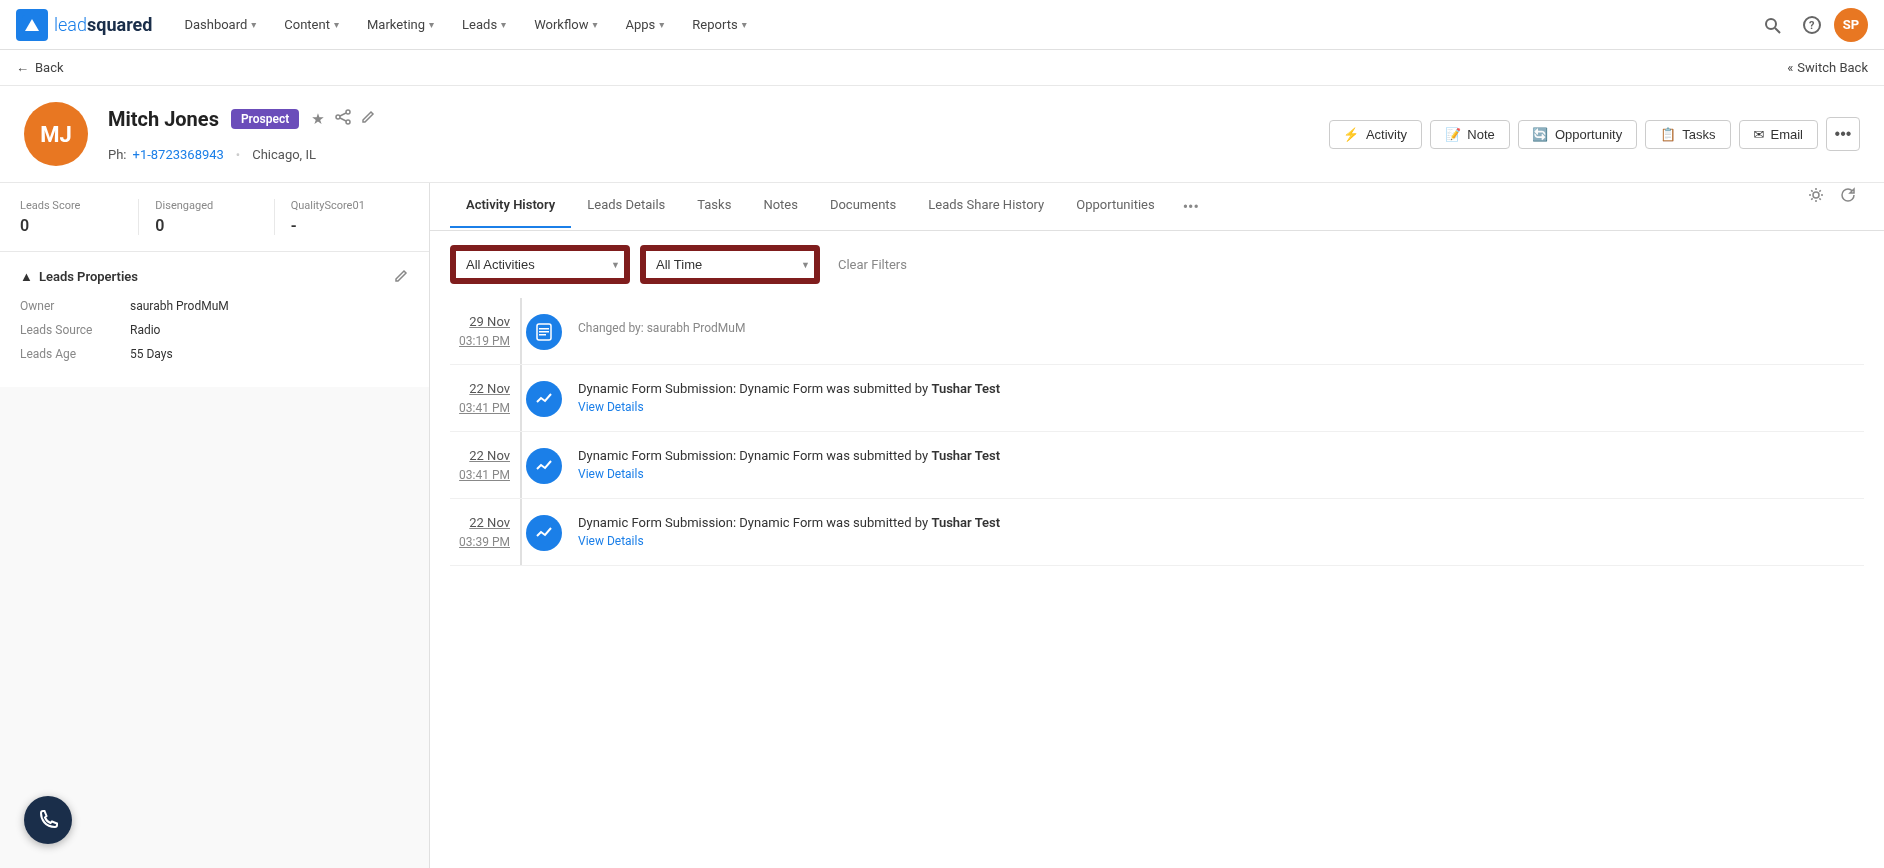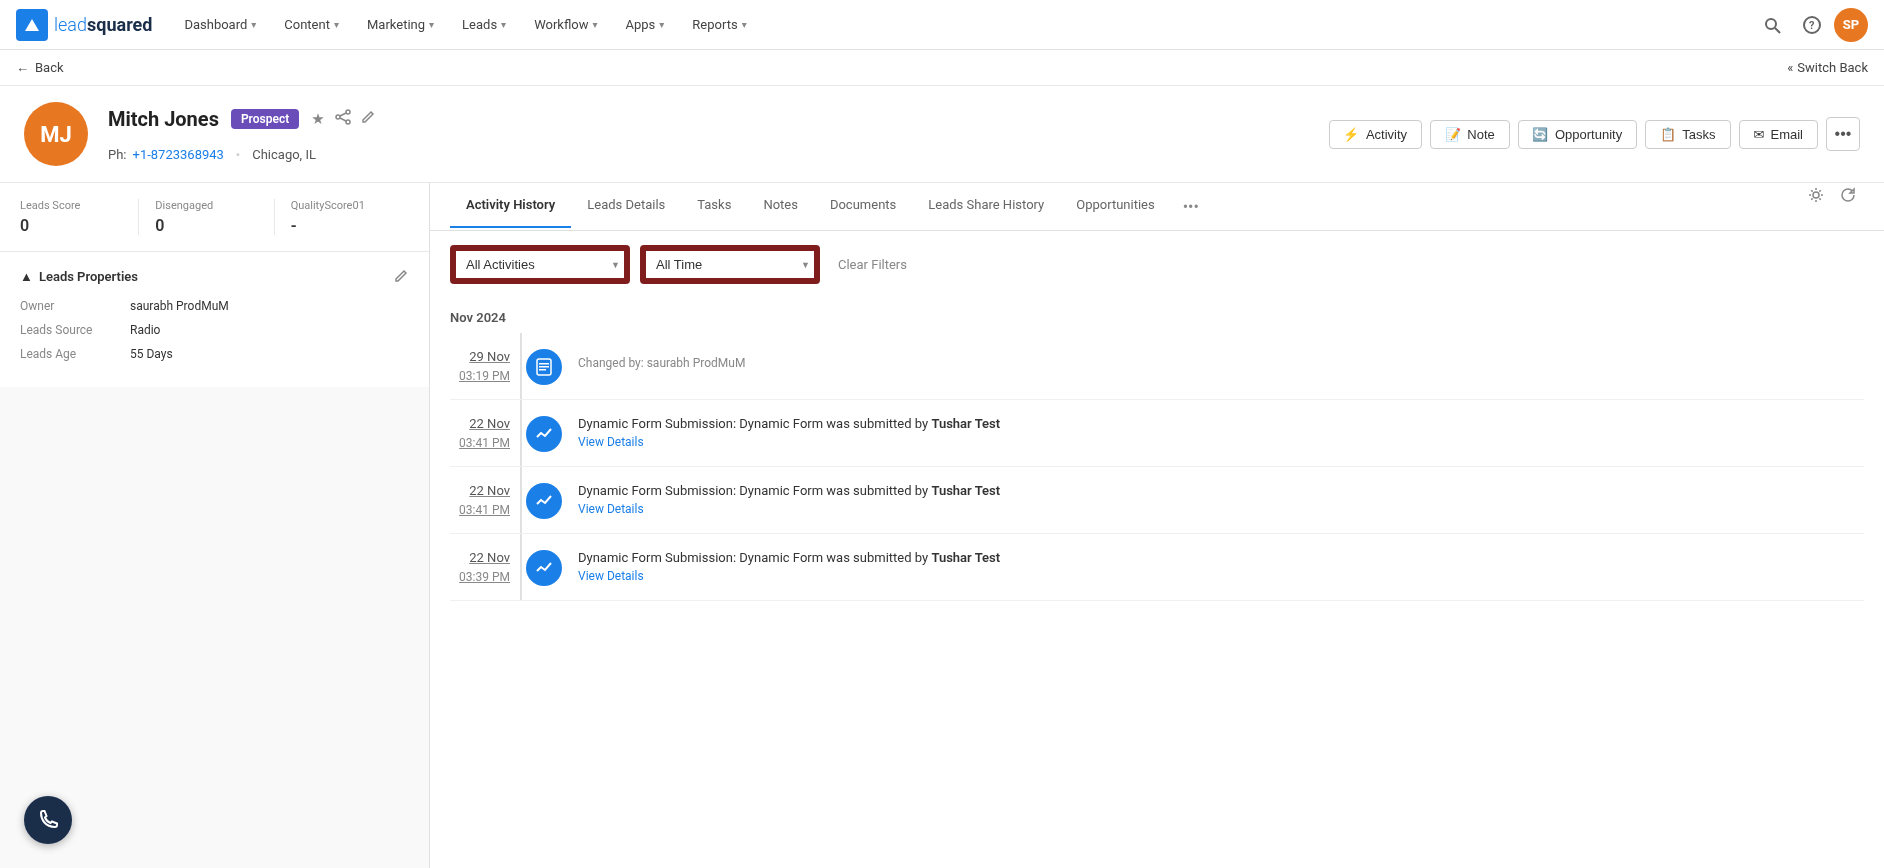--- a/index.html
+++ b/index.html
@@ -472,21 +472,20 @@
           <option>All Time</option>
           <option>Today</option>
           <option>This Week</option>
           <option>This Month</option>
         </select>
       </div>
       <span class="clear-filters-btn">Clear Filters</span>
     </div>
 
     <div class="activity-feed">
-      <div class="month-header">Nov 2024</div>
 
       <div class="activity-item">
         <div class="activity-date">
           <div class="day">29 Nov</div>
           <div>03:19 PM</div>
         </div>
         <div class="activity-icon-wrap" style="background:#1b7fe8">
           <svg width="18" height="18" viewBox="0 0 18 18" fill="white">
             <rect x="2" y="1" width="14" height="16" rx="2" fill="none" stroke="white" stroke-width="1.5"></rect>
             <rect x="4" y="5" width="10" height="1.5" fill="white"></rect>

